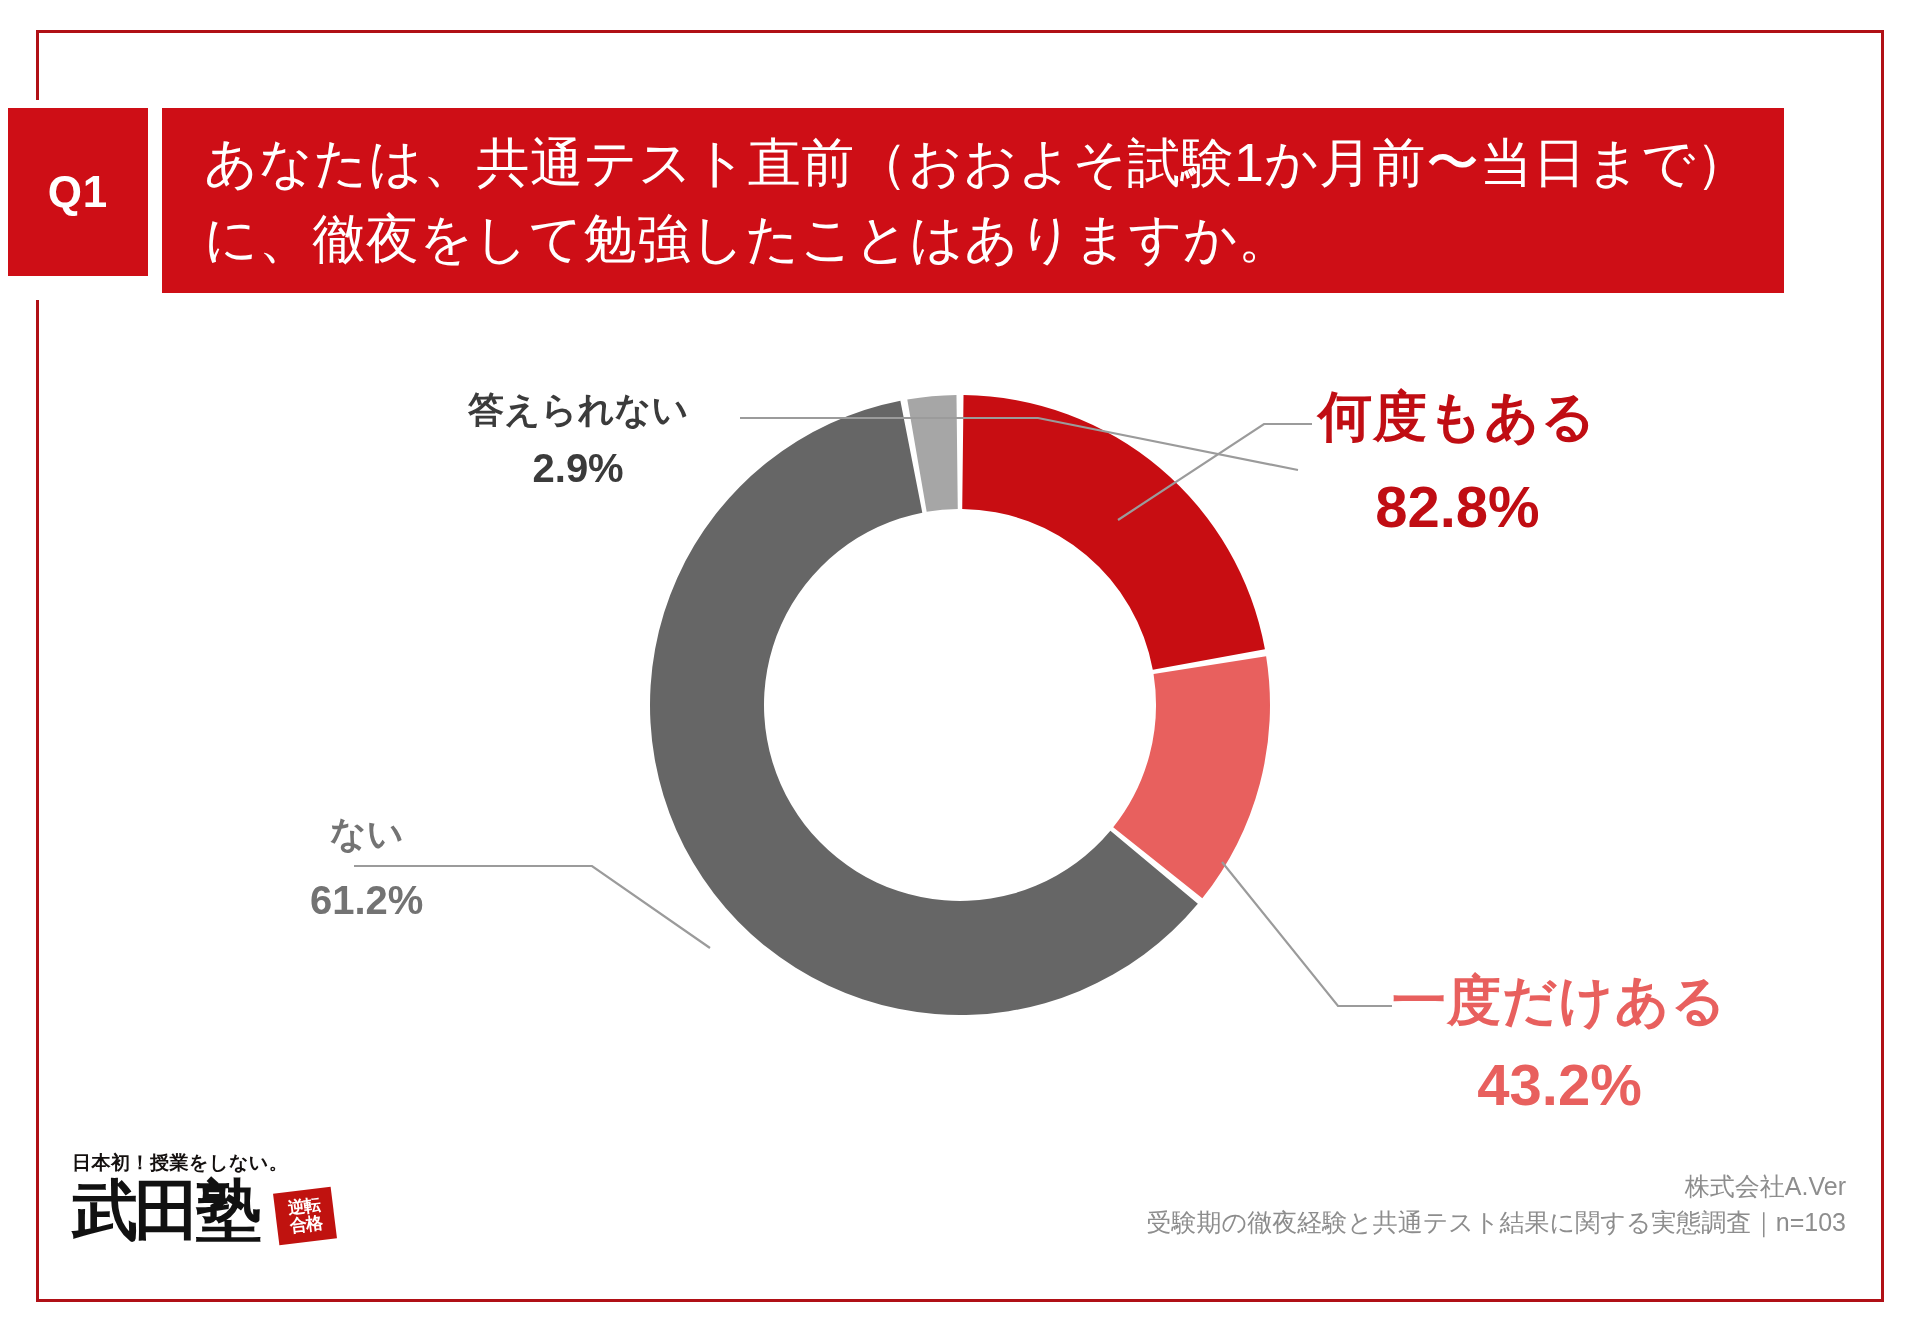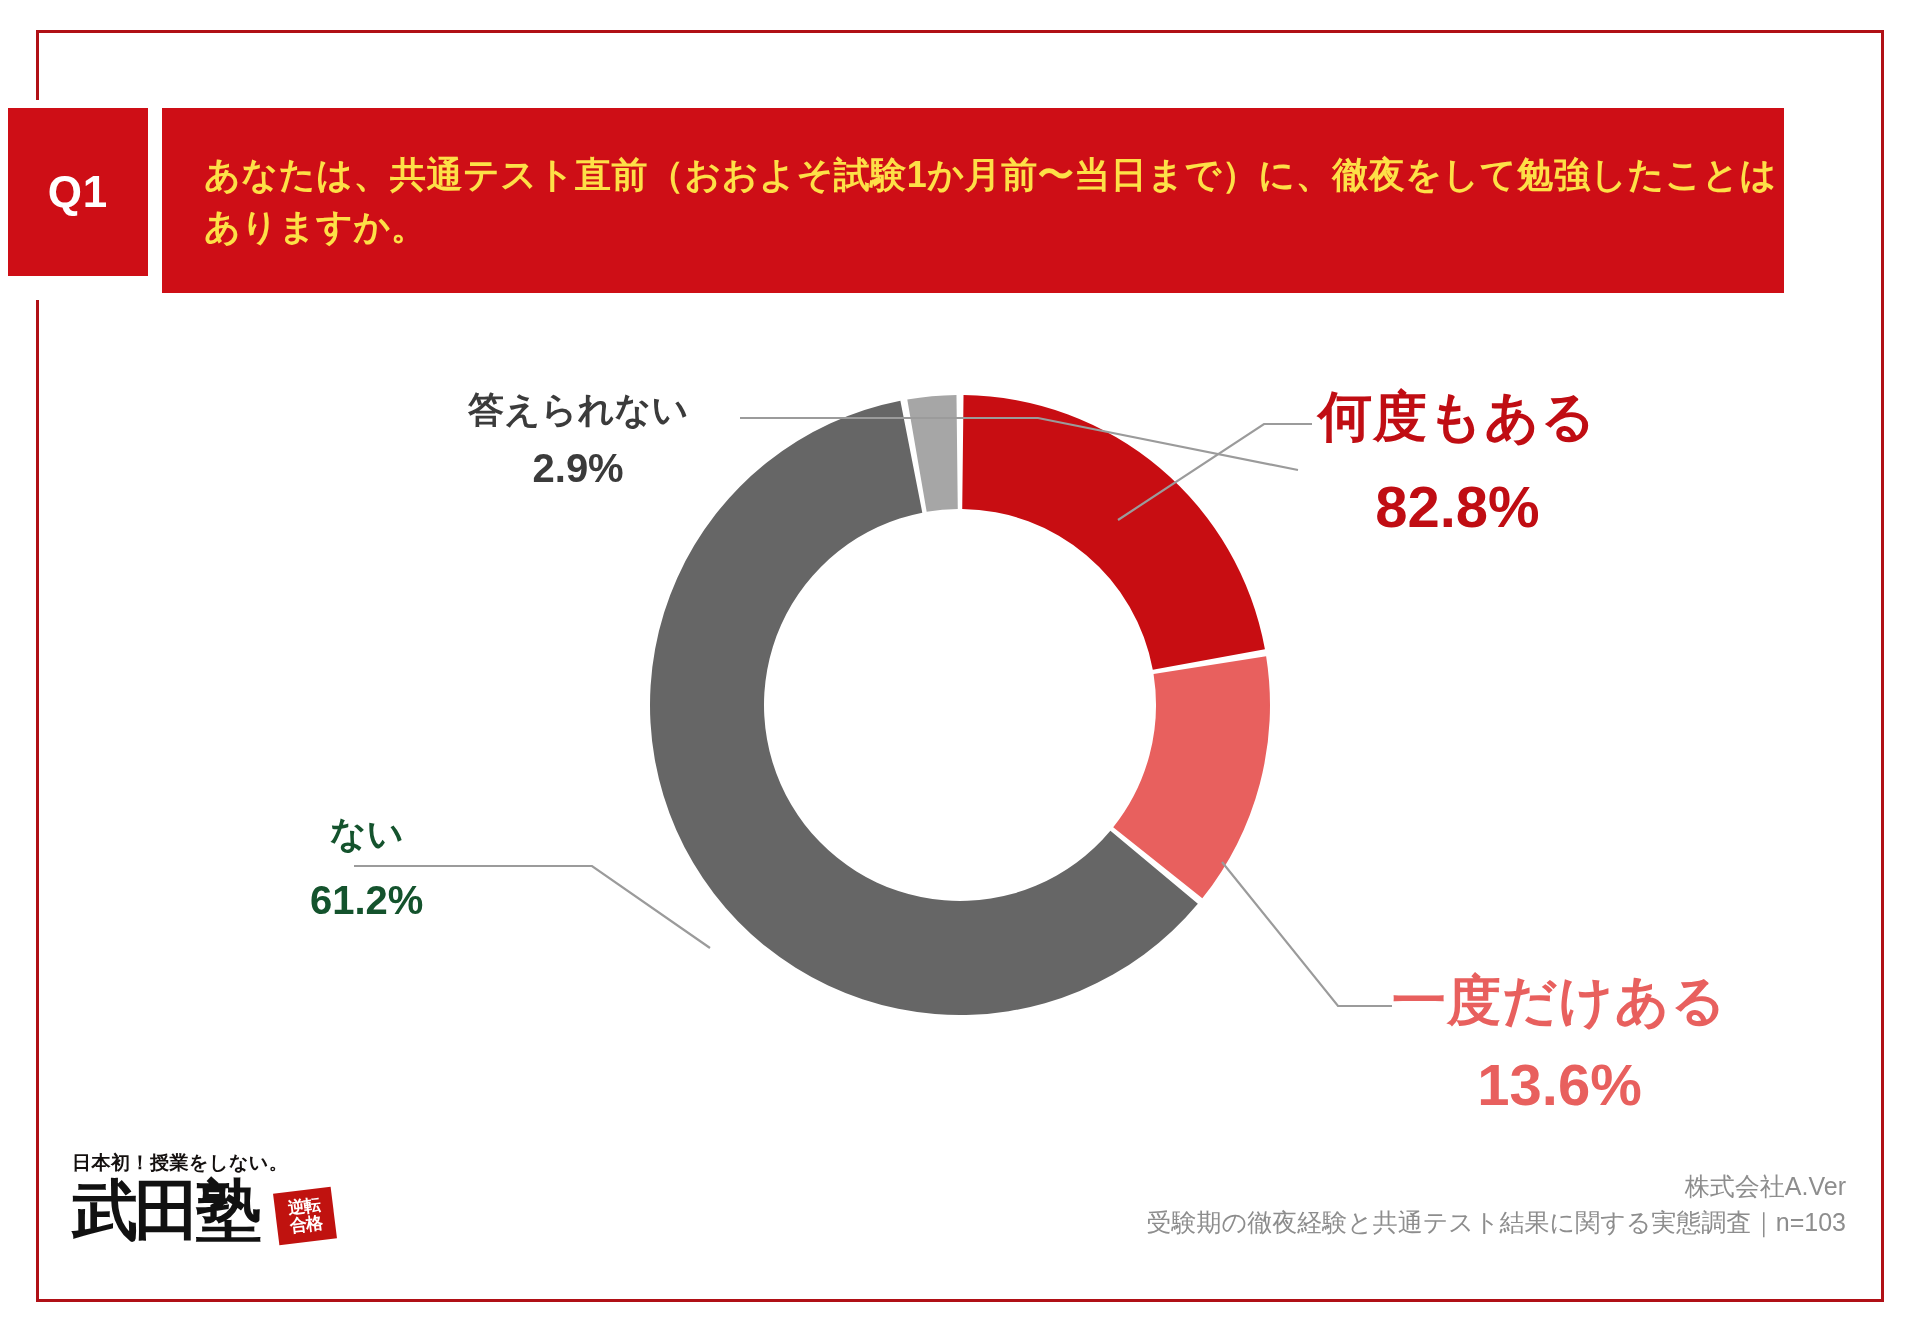--- a/index.html
+++ b/index.html
@@ -52,23 +52,23 @@
   .q-bar {
     position: absolute;
     left: 162px; top: 108px;
     width: 1622px; height: 185px;
     background: #ce0e16;
     display: flex;
     align-items: center;
     padding-left: 42px;
   }
   .q-bar .q-text {
-    color: #fde047;
-    font-size: 36px;
-    font-weight: bold;
+    color: #ffffff;
+    font-size: 53px;
+    font-weight: normal;
     line-height: 1.42;
     letter-spacing: 0.5px;
   }
 
   
   .chart-wrap {
     position: absolute;
     left: 0; top: 300px;
     width: 1920px; height: 860px;
   }
@@ -97,21 +97,21 @@
   .label-ichido {
     left: 1360px; top: 968px;
     color: #e8605e;
     margin-left: 32px;
   }
   .label-ichido .l-name { font-size: 54px; letter-spacing: 1px; }
   .label-ichido .l-val  { font-size: 58px; margin-top: 16px; }
 
   .label-nai {
     left: 310px; top: 812px;
-    color: #14532d;
+    color: #737373;
   }
   .label-nai .l-name { font-size: 36px; }
   .label-nai .l-val  { font-size: 40px; margin-top: 20px; text-align: right; }
 
   .label-kotae {
     left: 468px; top: 388px;
     color: #3b3b3b;
   }
   .label-kotae .l-name { font-size: 36px; }
   .label-kotae .l-val  { font-size: 40px; margin-top: 12px; }
@@ -216,21 +216,21 @@
     <polyline points="710,948 592,866 354,866" fill="none" stroke="#9b9b9b" stroke-width="2.2"></polyline>
   </svg>
 
   <div class="label label-nandomo">
     <span class="l-name">何度もある</span>
     <span class="l-val">82.8%</span>
   </div>
 
   <div class="label label-ichido">
     <span class="l-name">一度だけある</span>
-    <span class="l-val">13.6%</span>
+    <span class="l-val">43.2%</span>
   </div>
 
   <div class="label label-nai">
     <span class="l-name">ない</span>
     <span class="l-val">61.2%</span>
   </div>
 
   <div class="label label-kotae">
     <span class="l-name">答えられない</span>
     <span class="l-val">2.9%</span>

